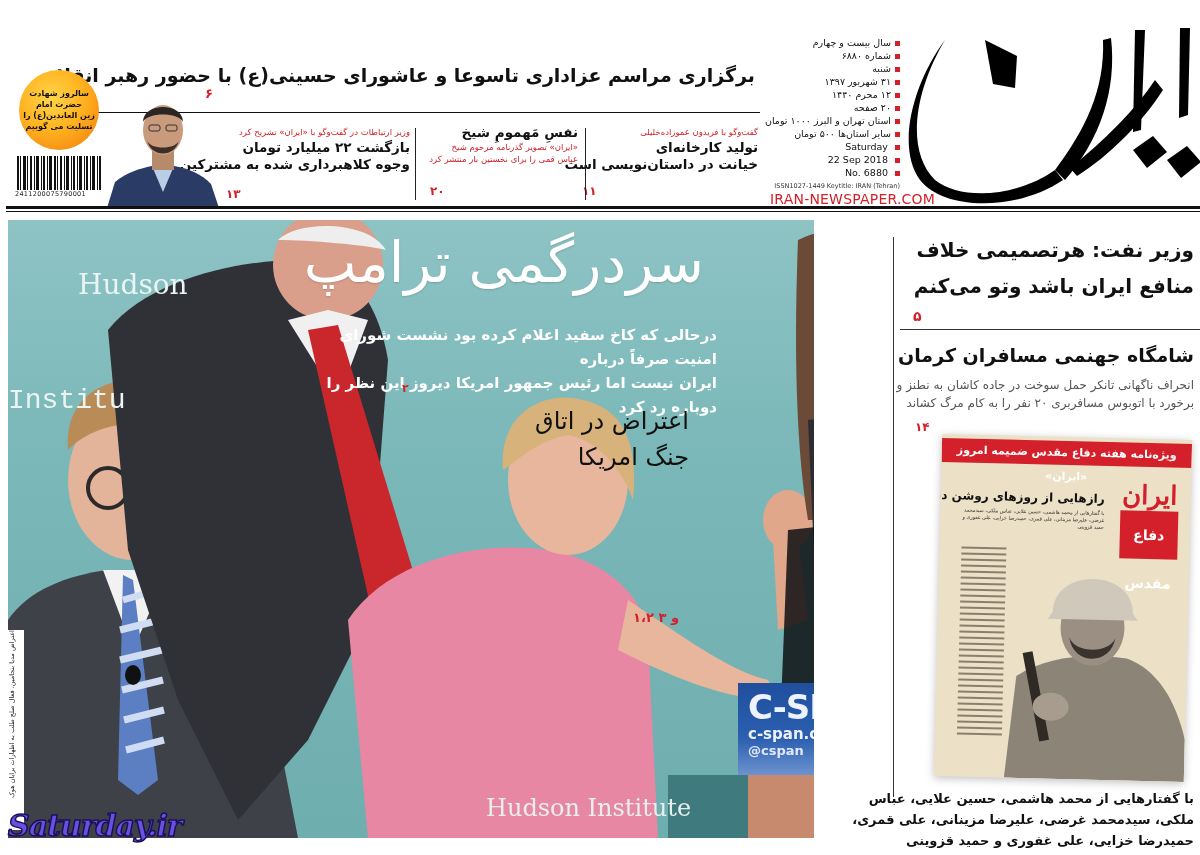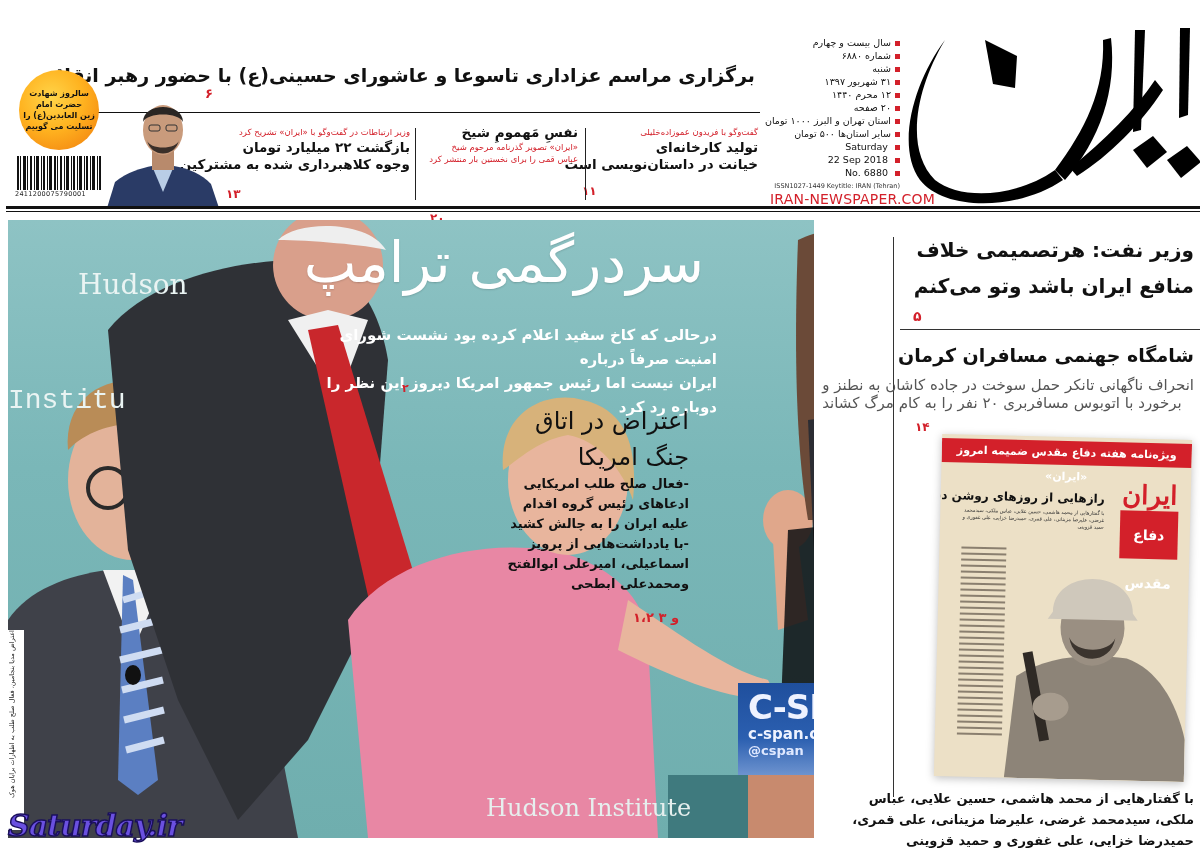--- a/index.html
+++ b/index.html
@@ -29,21 +29,21 @@
 
     .teaser-sub { font-size: 8.5px; color: #d3202a; line-height: 13px; white-space: nowrap; }
     .teaser-title { font-size: 13.5px; font-weight: bold; line-height: 17px; white-space: nowrap; }
     .teaser-desc { font-size: 8.5px; color: #d3202a; line-height: 12px; white-space: nowrap; }
     .teaser-pg { font-size: 12px; color: #d3202a; font-weight: bold; }
     .vsep { width: 1px; background: #222; }
 
     #t1 { left: 590px; top: 126px; width: 168px; }
     #t1-pg { left: 582px; top: 184px; }
     #t2 { left: 418px; top: 124px; width: 160px; }
-    #t2-pg { left: 430px; top: 184px; margin-top: 27px; }
+    #t2-pg { left: 430px; top: 184px; }
     #t3 { left: 228px; top: 126px; width: 182px; }
     #t3-pg { left: 226px; top: 187px; }
     #vs1 { left: 585px; top: 128px; height: 72px; }
     #vs2 { left: 415px; top: 128px; height: 72px; }
 
     #minister-photo { left: 107px; top: 92px; width: 112px; height: 116px; overflow: hidden; }
     #badge { left: 19px; top: 70px; width: 80px; height: 80px; border-radius: 50%;
       background: radial-gradient(circle at 40% 35%, #ffd54a 0%, #ffb320 45%, #f07a0c 100%);
       display: flex; align-items: center; justify-content: center; text-align: center;
       font-size: 8px; font-weight: bold; line-height: 11px; color: #111; direction: rtl; }
@@ -71,21 +71,21 @@
     #cspan .url { font-size: 15px; font-weight: bold; color: #eef2ff; line-height: 18px; }
     #cspan .handle { font-size: 13px; font-weight: bold; color: #dfe8ff; line-height: 16px; }
     #credit { left: 0px; top: 410px; width: 16px; height: 200px; writing-mode: vertical-rl; transform: rotate(180deg); font-size: 6.5px; color: #222; background: #fff; direction: rtl; white-space: nowrap; }
 
     
     #vcol { left: 893px; top: 237px; width: 1px; height: 560px; background: #333; }
     #r-head1 { right: 6px; top: 232px; font-size: 20px; font-weight: bold; line-height: 36px; direction: rtl; text-align: right; white-space: nowrap; letter-spacing: -0.5px; }
     #r-head1-pg { left: 913px; top: 308px; font-size: 14px; color: #d3202a; font-weight: bold; }
     #r-rule1 { left: 900px; top: 329px; width: 300px; height: 1px; background: #333; }
     #r-head2 { right: 6px; top: 344px; font-size: 19px; font-weight: bold; direction: rtl; white-space: nowrap; }
-    #r-desc2 { right: 6px; top: 376px; font-size: 15px; color: #555; line-height: 18px; direction: rtl; text-align: left; white-space: nowrap; }
+    #r-desc2 { right: 6px; top: 376px; font-size: 12px; color: #555; line-height: 18px; direction: rtl; text-align: right; white-space: nowrap; }
     #r-desc2-pg { left: 915px; top: 420px; font-size: 12px; color: #d3202a; font-weight: bold; }
 
     #supp { left: 938px; top: 437px; width: 250px; height: 342px; background: #ece0c6; transform: rotate(1.4deg); box-shadow: 0 2px 8px rgba(0,0,0,0.25); overflow: hidden; }
     #supp-banner { position: absolute; left: 0; top: 4px; width: 250px; height: 24px; background: #d3202a; color: #fff; font-size: 11px; font-weight: bold; line-height: 24px; text-align: center; direction: rtl; }
     #supp-title { position: absolute; right: 86px; top: 54px; font-size: 12px; font-weight: bold; direction: rtl; white-space: nowrap; }
     #supp-names { position: absolute; right: 86px; top: 72px; width: 150px; font-size: 5px; line-height: 7px; direction: rtl; text-align: right; color: #333; }
     #supp-logo { position: absolute; right: 12px; top: 40px; width: 58px; height: 86px; }
     #supp-logo .iran { font-size: 26px; font-weight: bold; color: #d3202a; font-family: "DejaVu Serif", serif; direction: rtl; text-align: center; line-height: 32px; }
     #supp-logo .box { background: #d3202a; color: #fff; font-size: 14px; font-weight: bold; text-align: center; height: 48px; line-height: 48px; direction: rtl; }
     #supp-col { position: absolute; left: 22px; top: 112px; width: 45px; }
@@ -259,28 +259,20 @@
   <div id="main-lead" class="abs">
     <div>درحالی که کاخ سفید اعلام کرده بود نشست شورای امنیت صرفاً درباره</div>
     <div>ایران نیست اما رئیس جمهور امریکا دیروز این نظر را دوباره رد کرد</div>
   </div>
   <div id="main-pg" class="abs">۲</div>
 
   <div id="side-head" class="abs">
     <div>اعتراض در اتاق</div>
     <div>جنگ امریکا</div>
   </div>
-  <div id="side-body" class="abs">
-    <div>-فعال صلح طلب امریکایی</div>
-    <div>ادعاهای رئیس گروه اقدام</div>
-    <div>علیه ایران را به چالش کشید</div>
-    <div>-با یادداشت‌هایی از پرویز</div>
-    <div>اسماعیلی، امیرعلی ابوالفتح</div>
-    <div>ومحمدعلی ابطحی</div>
-  </div>
   <div id="side-pg" class="abs">۱،۲ و ۳</div>
 
   <div id="cspan" class="abs">
     <div class="logo">C-SPAN</div>
     <div class="url">c-span.org</div>
     <div class="handle">@cspan</div>
   </div>
 
   <div id="credit" class="abs">اعتراض مدیا بنجامین، فعال صلح طلب به اظهارات برایان هوک</div>
 </div>

